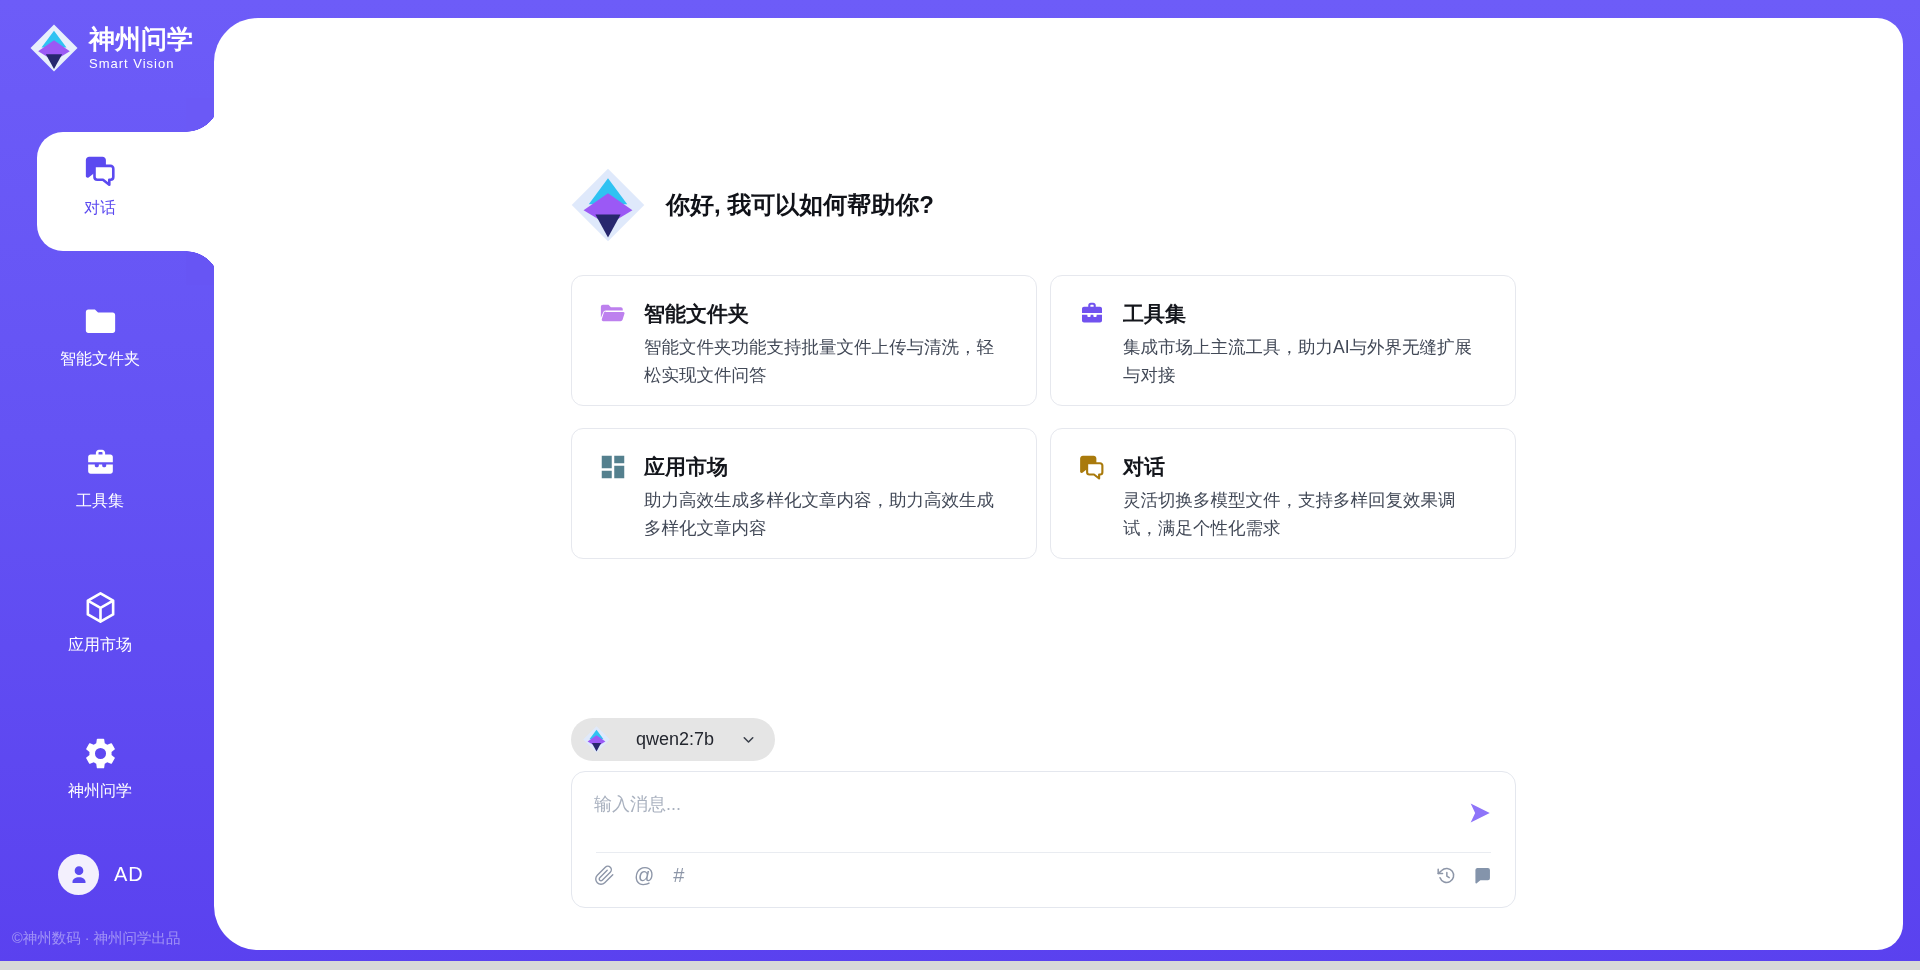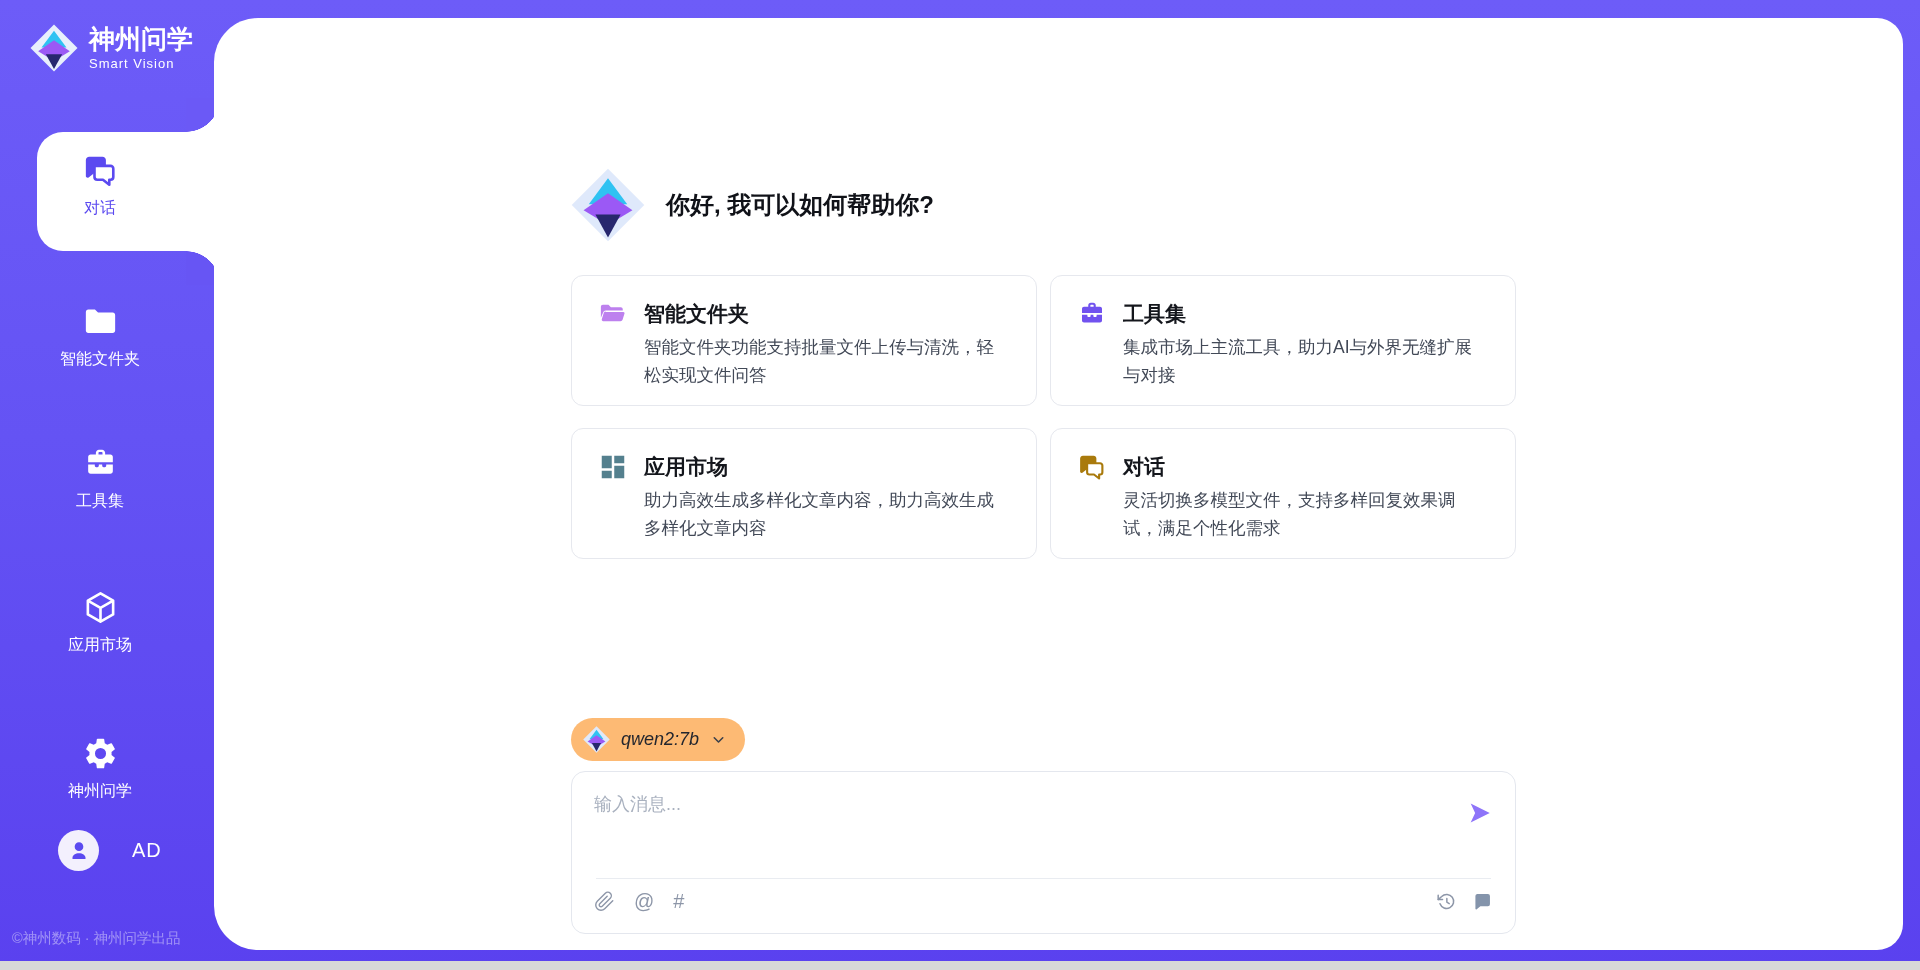--- a/index.html
+++ b/index.html
@@ -30,21 +30,21 @@
 
   .nav-item {
     position:absolute; left:0; width:200px;
     display:flex; flex-direction:column; align-items:center; gap:9px;
     color:#fff; cursor:pointer; z-index:2;
   }
   .nav-item.active { color:#5b4af0; }
   .nav-icon { width:37px; height:37px; }
   .nav-label { font-size:16px; }
 
-  .user-row { position:absolute; left:58px; top:830px; display:flex; align-items:center; gap:33px; cursor:pointer; }
+  .user-row { position:absolute; left:58px; top:854px; display:flex; align-items:center; gap:15px; cursor:pointer; }
   .avatar-circle { width:41px; height:41px; border-radius:50%; background:#f3f0fd; display:flex; align-items:center; justify-content:center; }
   .avatar-circle svg { width:26px; height:26px; color:#5b4af0; }
   .user-name { color:#fff; font-size:20px; letter-spacing:1px; }
 
   .sidebar-footer { position:absolute; left:12px; top:929px; width:195px; color:rgba(255,255,255,0.42); font-size:14.5px; }
 
   
   .main-panel {
     position:absolute; left:214px; top:18px; width:1689px; height:932px;
     background:#fff; border-radius:44px 26px 26px 44px;
@@ -60,29 +60,29 @@
     height:131px; border:1px solid #e6e8ee; border-radius:12px;
     padding:23px 26px; background:#fff; cursor:pointer;
   }
   .card-head { display:flex; align-items:center; gap:16px; }
   .card-icon { width:30px; height:30px; flex:0 0 auto; }
   .card-title { font-size:21px; font-weight:bold; color:#14161c; }
   .card-desc { margin-left:46px; margin-top:4px; font-size:17.5px; line-height:28px; color:#424957; }
 
   .model-row { margin-top:159px; }
   .model-pill {
-    display:inline-flex; align-items:center; gap:11px;
-    background:#fdba74; border-radius:22px; height:43px; padding:0 18px 0 12px; cursor:pointer;font-style:italic;
+    display:inline-flex; align-items:center; gap:26px;
+    background:#e5e5e5; border-radius:22px; height:43px; padding:0 18px 0 12px; cursor:pointer;
   }
   .model-pill .pill-diamond { width:27px; height:27px; }
   .model-name { font-size:18px; color:#23262e; }
   .chevron-down { width:17px; height:17px; color:#3b404b; }
 
   .composer {
-    margin-top:10px; width:945px; height:163px;
+    margin-top:10px; width:945px; height:137px;
     border:1px solid #e4e7ee; border-radius:14px; background:#fff;
     padding:14px 22px 10px; display:flex; flex-direction:column;
   }
   .composer-top { flex:1; display:flex; align-items:flex-start; gap:12px; }
   .message-input {
     flex:1; border:none; outline:none; resize:none; height:58px;
     font-family:inherit; font-size:18px; color:#333; background:transparent; padding-top:6px;
   }
   .message-input::placeholder { color:#a9b1bf; }
   .send-btn { width:26px; height:26px; color:#8e74f9; margin-top:14px; cursor:pointer; flex:0 0 auto; }

